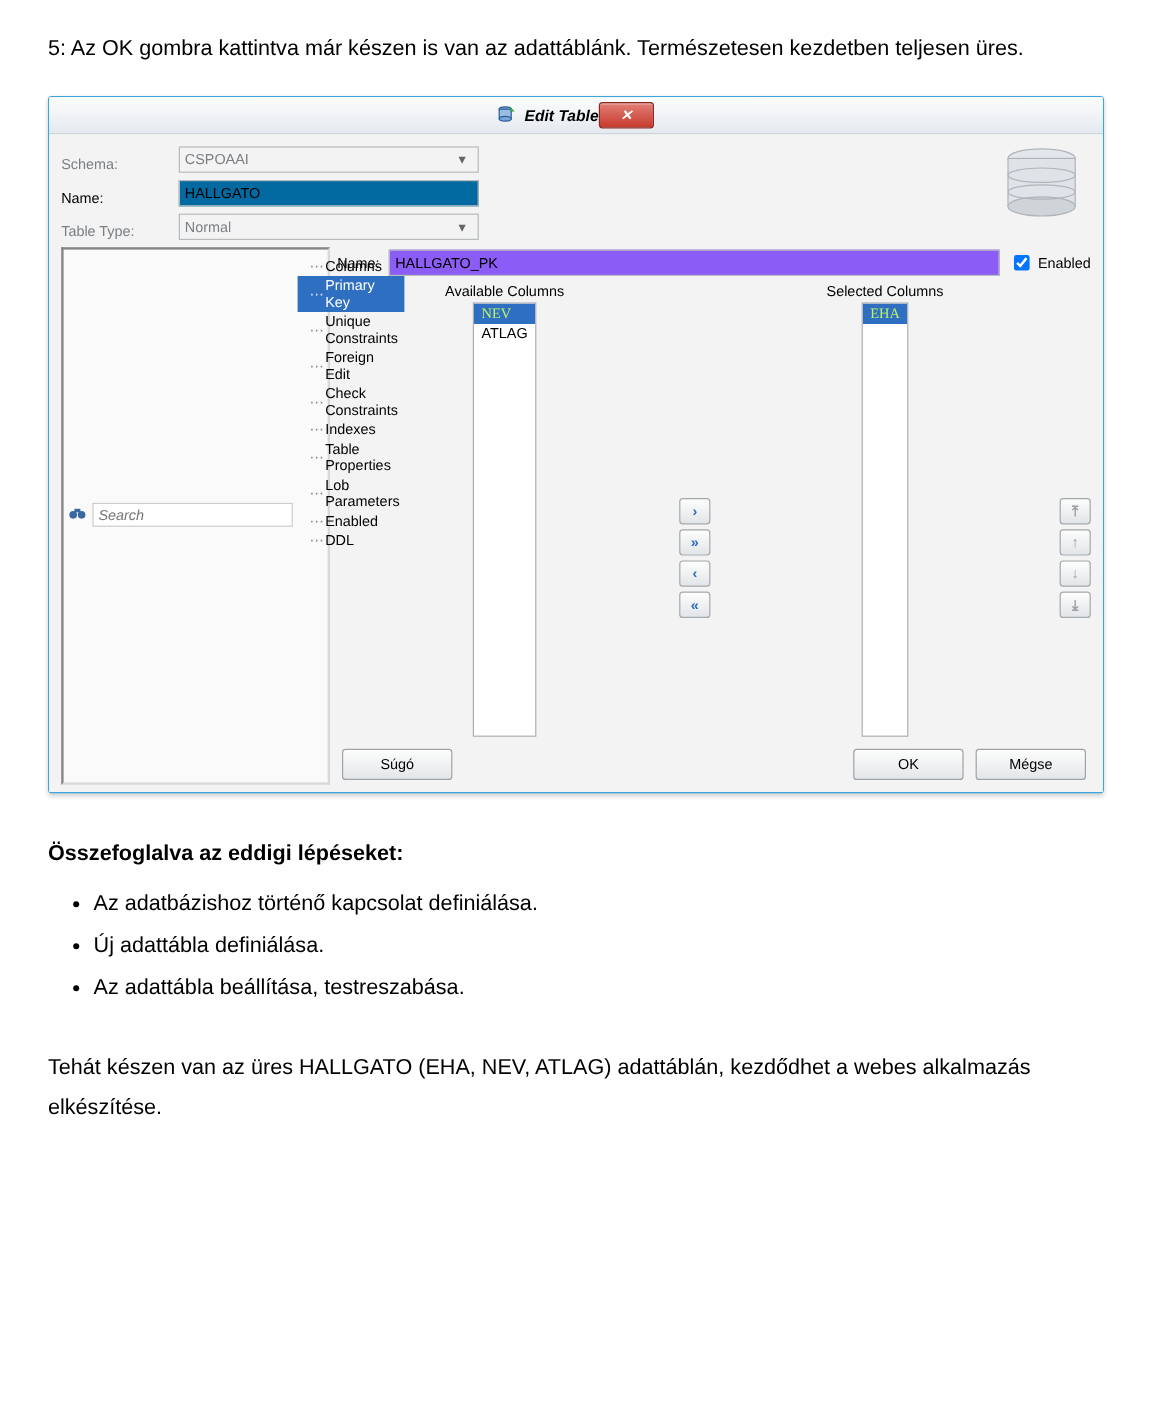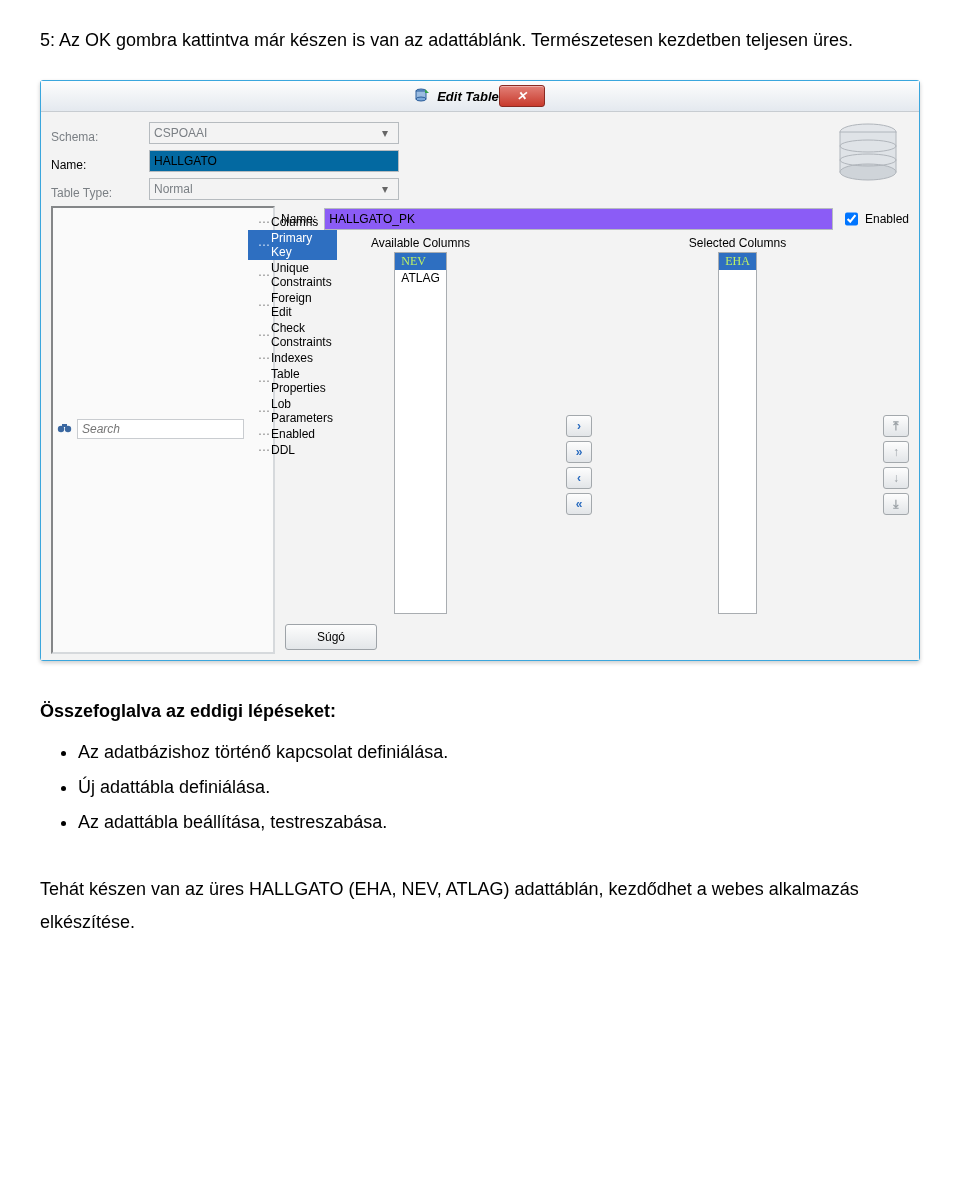--- a/index.html
+++ b/index.html
@@ -309,20 +309,24 @@
             <button>⤒</button>
             <button>↑</button>
             <button>↓</button>
             <button>⤓</button>
           </div>
         </div>
         <div class="button-bar">
           <div class="left">
             <span class="dlg-button">Súgó</span>
           </div>
+          <div class="right">
+            <span class="dlg-button">OK</span>
+            <span class="dlg-button">Mégse</span>
+          </div>
         </div>
       </div>
     </div>
   </div>
 </div>
 
 <div class="summary-head">Összefoglalva az eddigi lépéseket:</div>
 <ul class="summary">
   <li>Az adatbázishoz történő kapcsolat definiálása.</li>
   <li>Új adattábla definiálása.</li>

